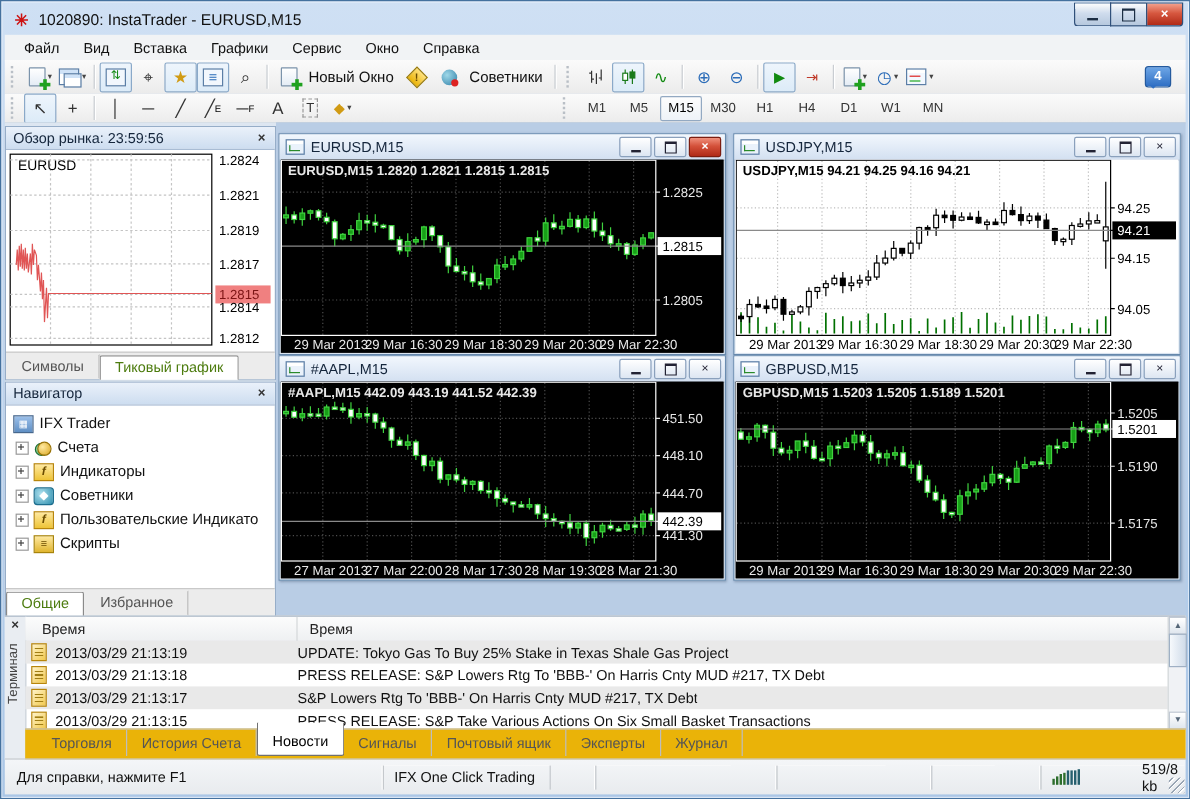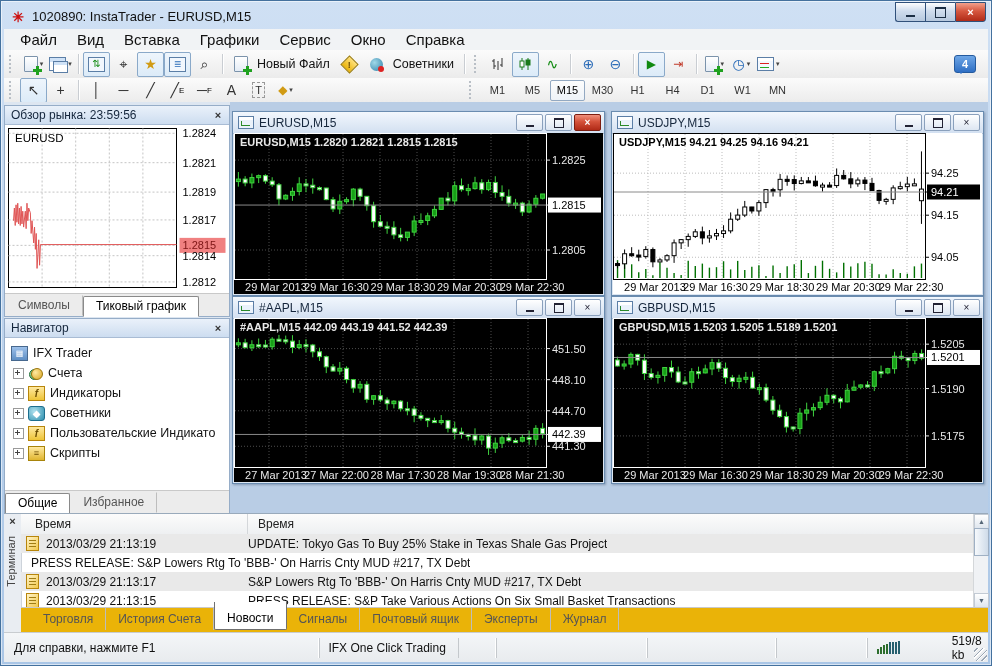--- a/index.html
+++ b/index.html
@@ -19,21 +19,21 @@
       font-size:11px;color:#1c2e44;}
   .wb.first{border-radius:0 0 0 3px;border-right:none;}
   .wb.mid{border-right:none;}
   .wb.close{background:linear-gradient(#f2a08c,#d6573f 45%,#b02a17);color:#fff;font-weight:bold;border-radius:0 0 3px 0;}
   .wb .boxico{width:9px;height:8px;border:1px solid #1c2e44;border-top-width:2px;}
   .wb .minico{width:9px;height:3px;border-bottom:2px solid #1c2e44;margin-top:5px;}
 
   
   .menubar{position:absolute;left:3px;top:28px;right:3px;height:21px;background:#f1f3f5;
            border-bottom:1px solid #d8dadc;display:flex;align-items:center;padding-left:6px;}
-  .menu-item{font-size:15px;color:#111;padding:2px 10px;}
+  .menu-item{font-size:12px;color:#111;padding:2px 10px;}
 
   
   .toolbar1{position:absolute;left:3px;top:49px;right:3px;height:28px;
             background:linear-gradient(#fbfbfb,#ebebeb);border-bottom:1px solid #d2d2d2;
             display:flex;align-items:center;}
   .toolbar2{position:absolute;left:3px;top:77px;right:3px;height:24px;
             background:linear-gradient(#fbfbfb,#ececec);border-bottom:1px solid #c9c9c9;
             display:flex;align-items:center;}
   .grip{width:5px;height:18px;margin:0 4px 0 5px;border-left:2px dotted #b9bfc6;}
   .tsep{width:1px;height:20px;background:#c9cdd2;margin:0 4px;box-shadow:1px 0 0 #fff;}
@@ -81,21 +81,21 @@
   .leftcol{position:absolute;left:3px;top:101px;width:226px;bottom:151px;background:#dde6f1;}
   .panel{position:absolute;left:0;right:0;border:1px solid #96adc8;background:#fff;}
   .p-title{height:18px;background:linear-gradient(#eaf1fa,#cdddf0);border-bottom:1px solid #a9bcd4;
            display:flex;align-items:center;padding:0 4px 0 6px;font-size:12px;color:#15263c;}
   .p-close{margin-left:auto;font-size:11px;font-weight:bold;color:#333;width:14px;text-align:center;}
   .p-tabs{position:absolute;left:0;right:0;bottom:0;height:22px;background:#ececec;
           border-top:1px solid #c9c9c9;display:flex;align-items:flex-end;padding-left:0;}
   .ptab{font-size:12px;color:#555;padding:2px 12px 3px;border:1px solid transparent;white-space:nowrap;}
   .ptab.sep{border-right:1px solid #bdbdbd;}
   .ptab.active{background:#fff;border:1px solid #8a8a8a;border-bottom-color:#fff;
-               border-radius:2px 2px 0 0;color:#000000;margin-bottom:-1px;}
+               border-radius:2px 2px 0 0;color:#4d7c0f;margin-bottom:-1px;}
 
   #mw-panel{top:3px;height:210px;}
   #mw-chart{position:absolute;left:2px;top:20px;width:220px;height:165px;}
   #nav-panel{top:216px;bottom:0;}
   .tree{font-size:12.5px;color:#111;padding-top:5px;}
   .trow{height:20px;display:flex;align-items:center;}
   .trow .plus{width:9px;height:9px;border:1px solid #9a9a9a;background:#fff;margin:0 4px 0 8px;
               position:relative;flex:none;}
   .trow .plus::before{content:"";position:absolute;left:1px;top:3px;width:5px;height:1px;background:#444;}
   .trow .plus::after{content:"";position:absolute;left:3px;top:1px;width:1px;height:5px;background:#444;}
@@ -233,21 +233,21 @@
     <span class="tb-btn pressed">
         <span class="boxic glyph blue small">≡</span>
       </span>
     <span class="tb-btn">
         <span class="glyph">⌕</span>
       </span>
     <span class="tsep"></span>
     <span class="tb-btn">
         <span class="sheet plus"></span>
       </span>
-    <span class="tb-label">Новый Файл</span>
+    <span class="tb-label">Новый Окно</span>
     <span class="tb-btn">
         <span class="warn-d">
           <span>!</span>
         </span>
       </span>
     <span class="tb-btn">
         <span class="adv-ico"></span>
       </span>
     <span class="tb-label">Советники</span>
     <span class="tsep"></span>
@@ -1040,20 +1040,24 @@
     </div>
     <div class="t-rows">
       <div class="t-row">
         <span class="rc1">
             <span class="doc"></span>
             <span>2013/03/29 21:13:19</span>
           </span>
         <span class="rc2">UPDATE: Tokyo Gas To Buy 25% Stake in Texas Shale Gas Project</span>
       </div>
       <div class="t-row">
+        <span class="rc1">
+            <span class="doc"></span>
+            <span>2013/03/29 21:13:18</span>
+          </span>
         <span class="rc2">PRESS RELEASE: S&amp;P Lowers Rtg To 'BBB-' On Harris Cnty MUD #217, TX Debt</span>
       </div>
       <div class="t-row">
         <span class="rc1">
             <span class="doc"></span>
             <span>2013/03/29 21:13:17</span>
           </span>
         <span class="rc2">S&amp;P Lowers Rtg To 'BBB-' On Harris Cnty MUD #217, TX Debt</span>
       </div>
       <div class="t-row">

